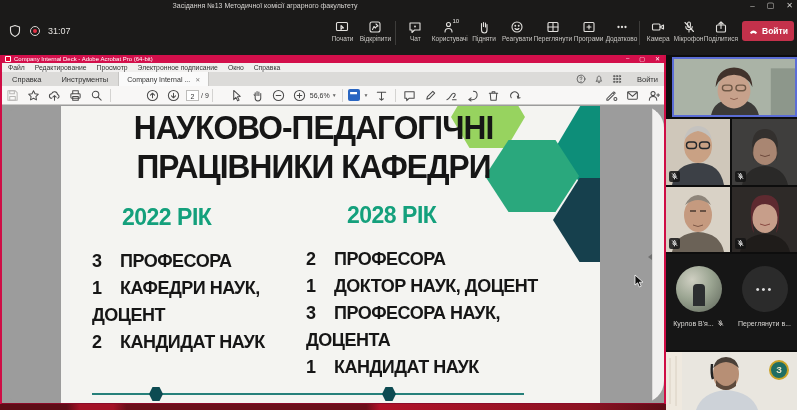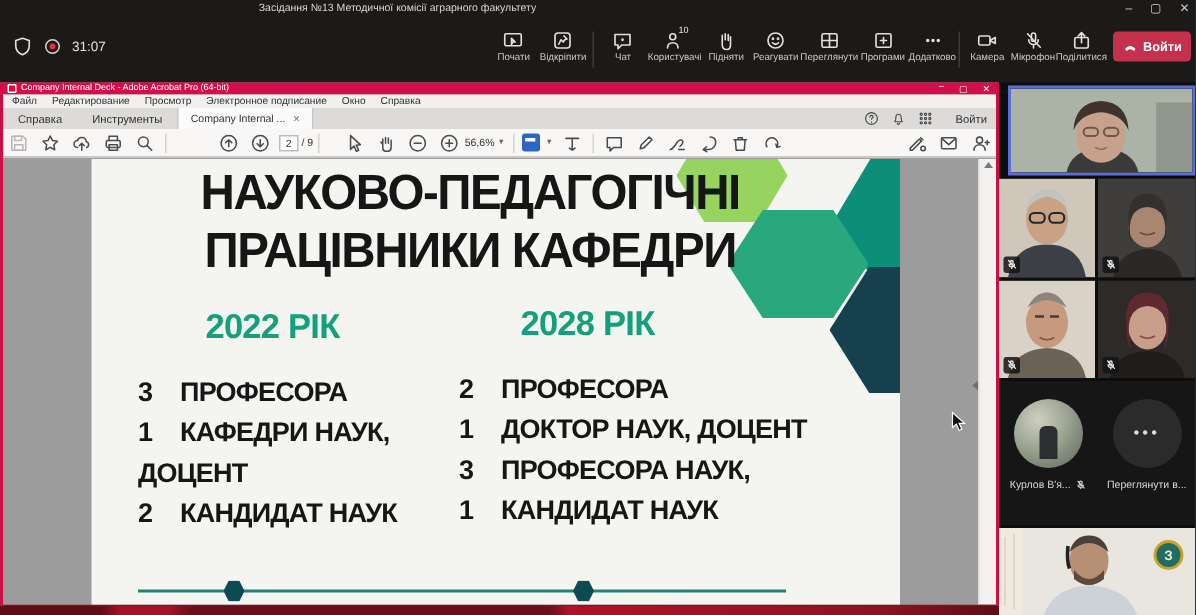--- a/index.html
+++ b/index.html
@@ -50,21 +50,21 @@
   .aico.dim * { stroke:#b9b8b6; }
   .asep { width:1px; height:13px; background:#d4d3d1; margin:0 3px; flex:none; }
   .pagebox { width:13px; height:11px; background:#fff; border:1px solid #bdbcba; font-size:7px; color:#333; text-align:center; line-height:11px; margin:0 2px; }
   .pagetotal, .zoomtxt { font-size:7px; color:#333; white-space:nowrap; }
   .caret { font-size:5px; color:#666; margin:0 2px; }
   .dispico { width:12px; height:12px; background:#2a66c2; border-radius:2px; margin:0 2px; position:relative; flex:none; cursor:pointer; }
   .dispico::after { content:""; position:absolute; left:2.5px; top:2.5px; width:7px; height:7px; background:#fff; clip-path:polygon(0 0,100% 0,100% 40%,0 40%); }
   .a-toolbar .spacer { flex:1; }
 
   
-  .a-doc { position:absolute; left:0; top:51px; width:662px; height:297px; background:#9c9c9c; overflow:hidden; }
+  .a-doc { position:absolute; left:0; top:51px; width:662px; height:297px; background:#9c9c9c; overflow:hidden;border-radius:22px; }
   .page { position:absolute; left:59px; top:0; width:539px; height:340px; background:#f4f4f1; overflow:hidden; }
   .scrollbar { position:absolute; right:0; top:0; width:12px; height:297px; background:#f2f1f0; border-left:1px solid #dcdbda; }
   .sb-up { position:absolute; top:2px; left:3px; width:0; height:0; border-left:3px solid transparent; border-right:3px solid transparent; border-bottom:4px solid #7a7a7a; }
   .sb-left { position:absolute; right:12px; top:148px; width:0; height:0; border-top:3px solid transparent; border-bottom:3px solid transparent; border-right:4px solid #6f6f6f; }
   .cursor { position:absolute; left:632px; top:168px; }
 
   
   .s-title { position:absolute; left:0; top:2px; width:505px; text-align:center; color:#161616;
              font-size:33px; line-height:39px; font-weight:800; letter-spacing:-1px; transform:scaleX(.96); }
   .hex { position:absolute; clip-path:polygon(25% 0,75% 0,100% 50%,75% 100%,25% 100%,0 50%); }
@@ -375,21 +375,21 @@
         <div class="hex" style="left:390px;top:-20px;width:74px;height:62px;background:#97d35f;"></div>
         <div class="hex" style="left:496px;top:-8px;width:112px;height:94px;background:#0d8e79;"></div>
         <div class="hex" style="left:424px;top:34px;width:94px;height:72px;background:#2aa87d;"></div>
         <div class="hex" style="left:492px;top:72px;width:106px;height:84px;background:#16404d;"></div>
 
         <div class="s-title">
           <div>НАУКОВО-ПЕДАГОГІЧНІ</div>
           <div>ПРАЦІВНИКИ КАФЕДРИ</div>
         </div>
 
-        <div class="year" style="left:76px;top:98px;color:#14a07c;">2022 РІК</div>
+        <div class="year" style="left:61px;top:98px;color:#14a07c;">2022 РІК</div>
         <div class="year" style="left:286px;top:96px;color:#14a07c;">2028 РІК</div>
 
         <div class="slist" style="left:31px;top:142px;width:215px;">
           <div class="srow">
               <span class="n">3</span>
               <span>ПРОФЕСОРА</span>
             </div>
           <div class="srow">
               <span class="n">1</span>
               <span>КАФЕДРИ НАУК,</span>
@@ -408,20 +408,23 @@
               <span class="n">2</span>
               <span>ПРОФЕСОРА</span>
             </div>
           <div class="srow">
               <span class="n">1</span>
               <span>ДОКТОР НАУК, ДОЦЕНТ</span>
             </div>
           <div class="srow">
               <span class="n">3</span>
               <span>ПРОФЕСОРА НАУК,</span>
+            </div>
+          <div class="srow">
+              <span>ДОЦЕНТА</span>
             </div>
           <div class="srow">
               <span class="n">1</span>
               <span>КАНДИДАТ НАУК</span>
             </div>
         </div>
 
         <div class="timeline">
           <div class="tdot" style="left:57px;"></div>
           <div class="tdot" style="left:290px;"></div>

